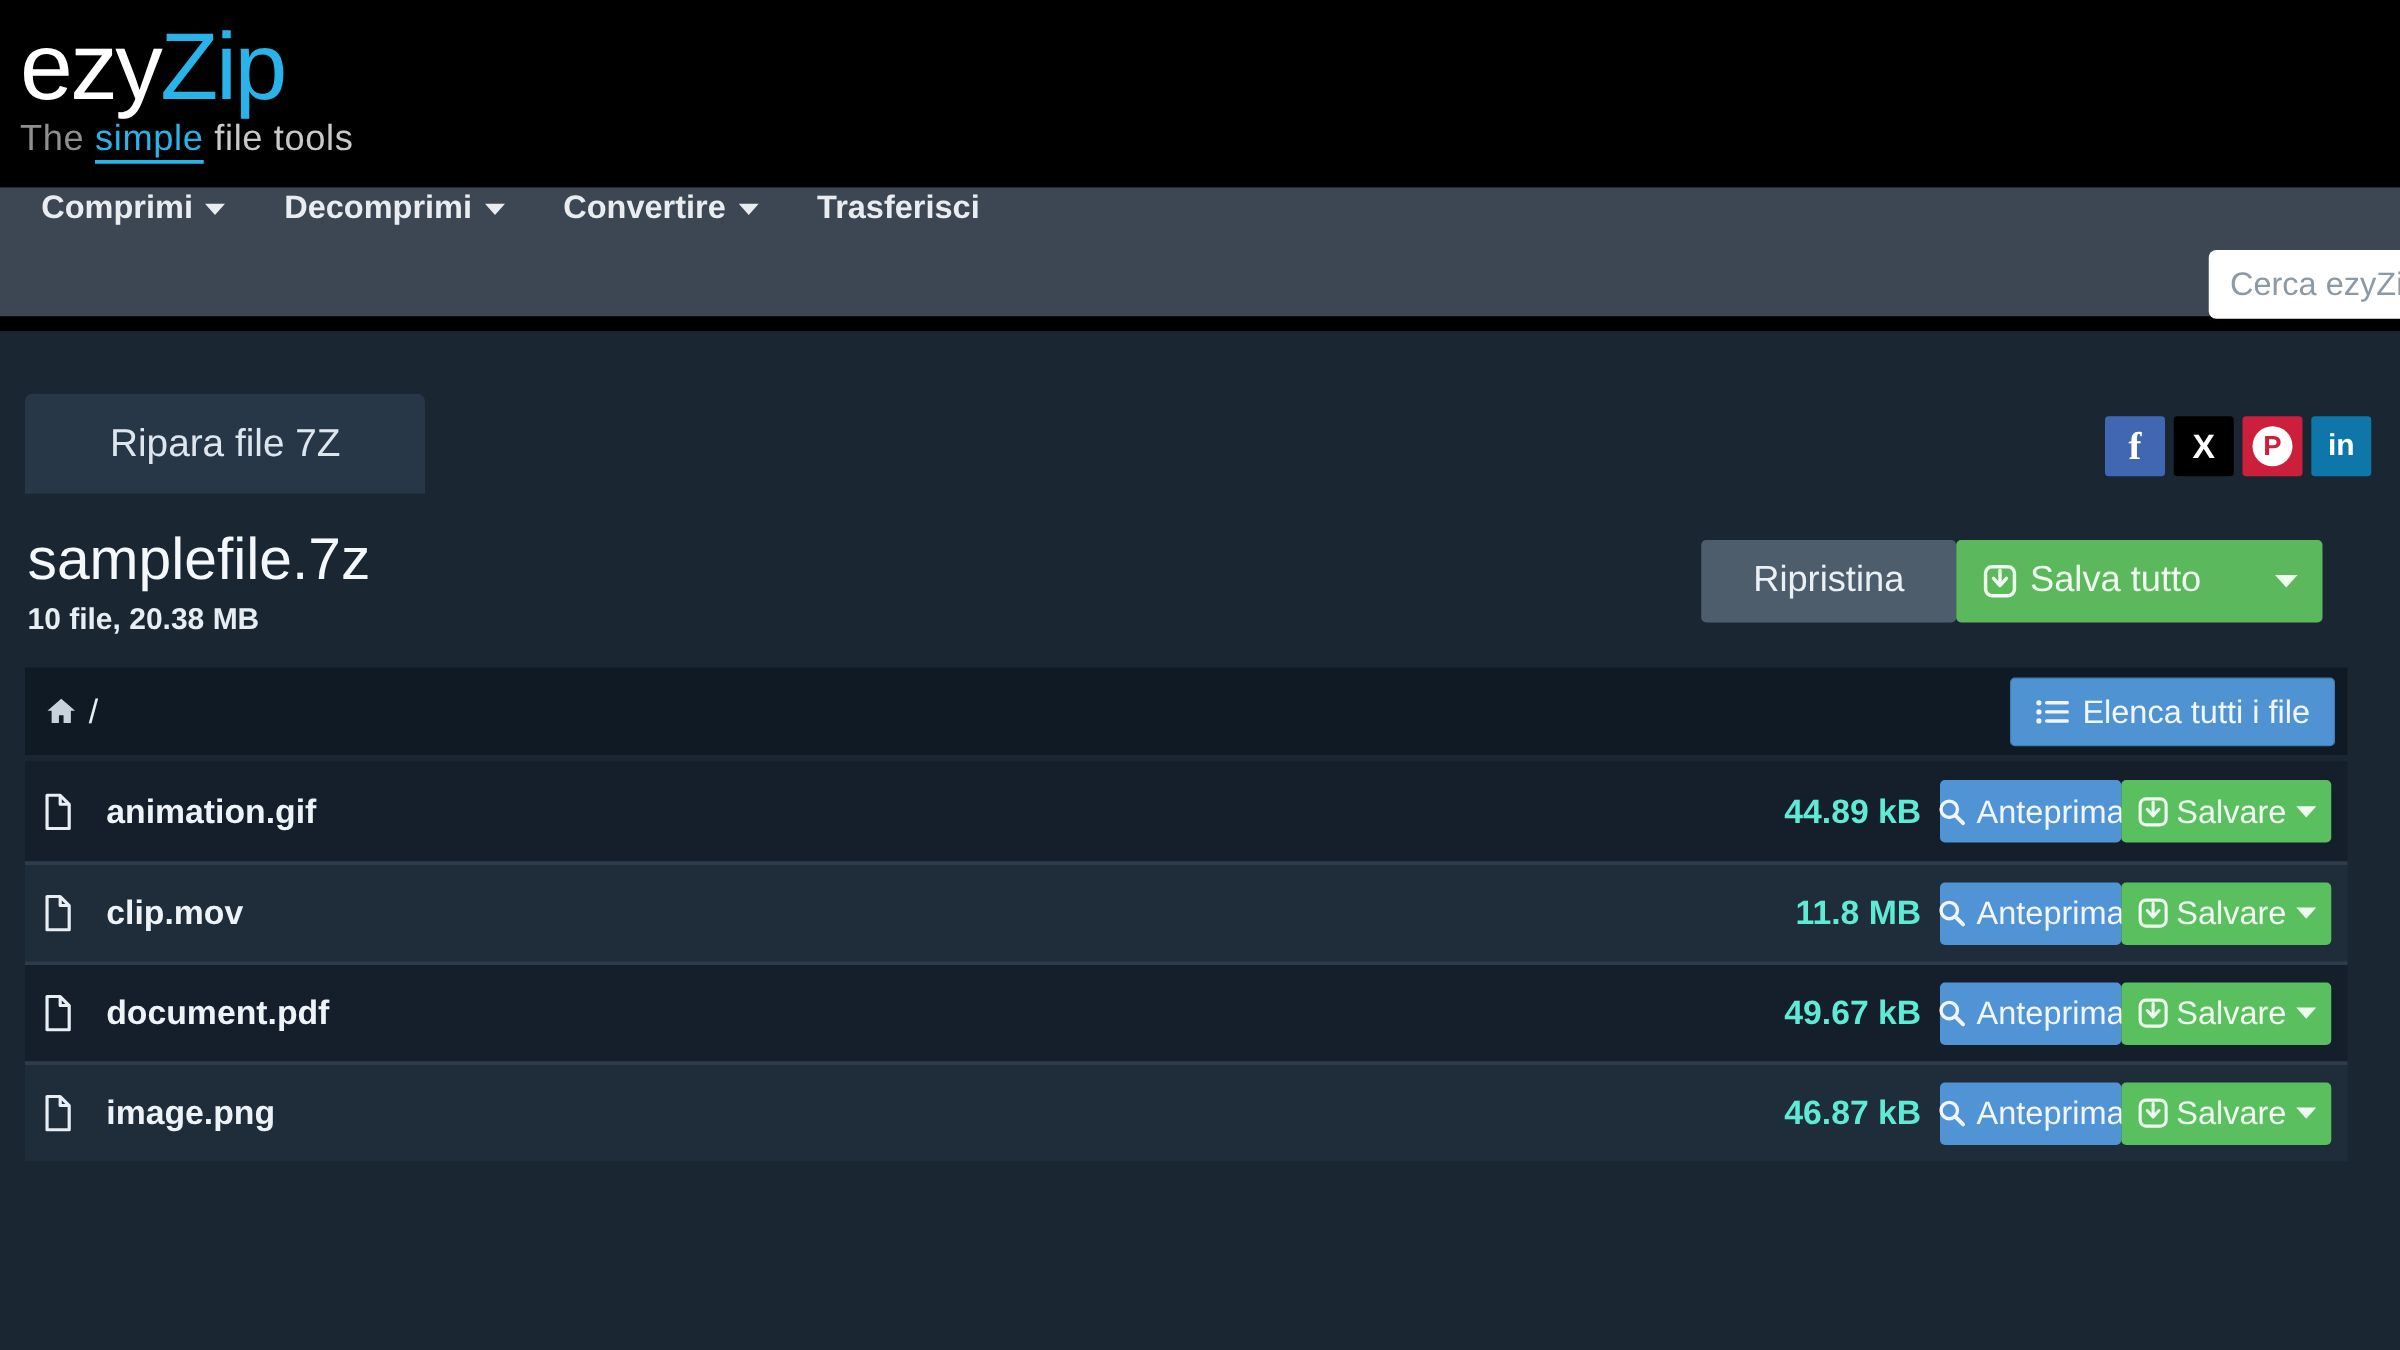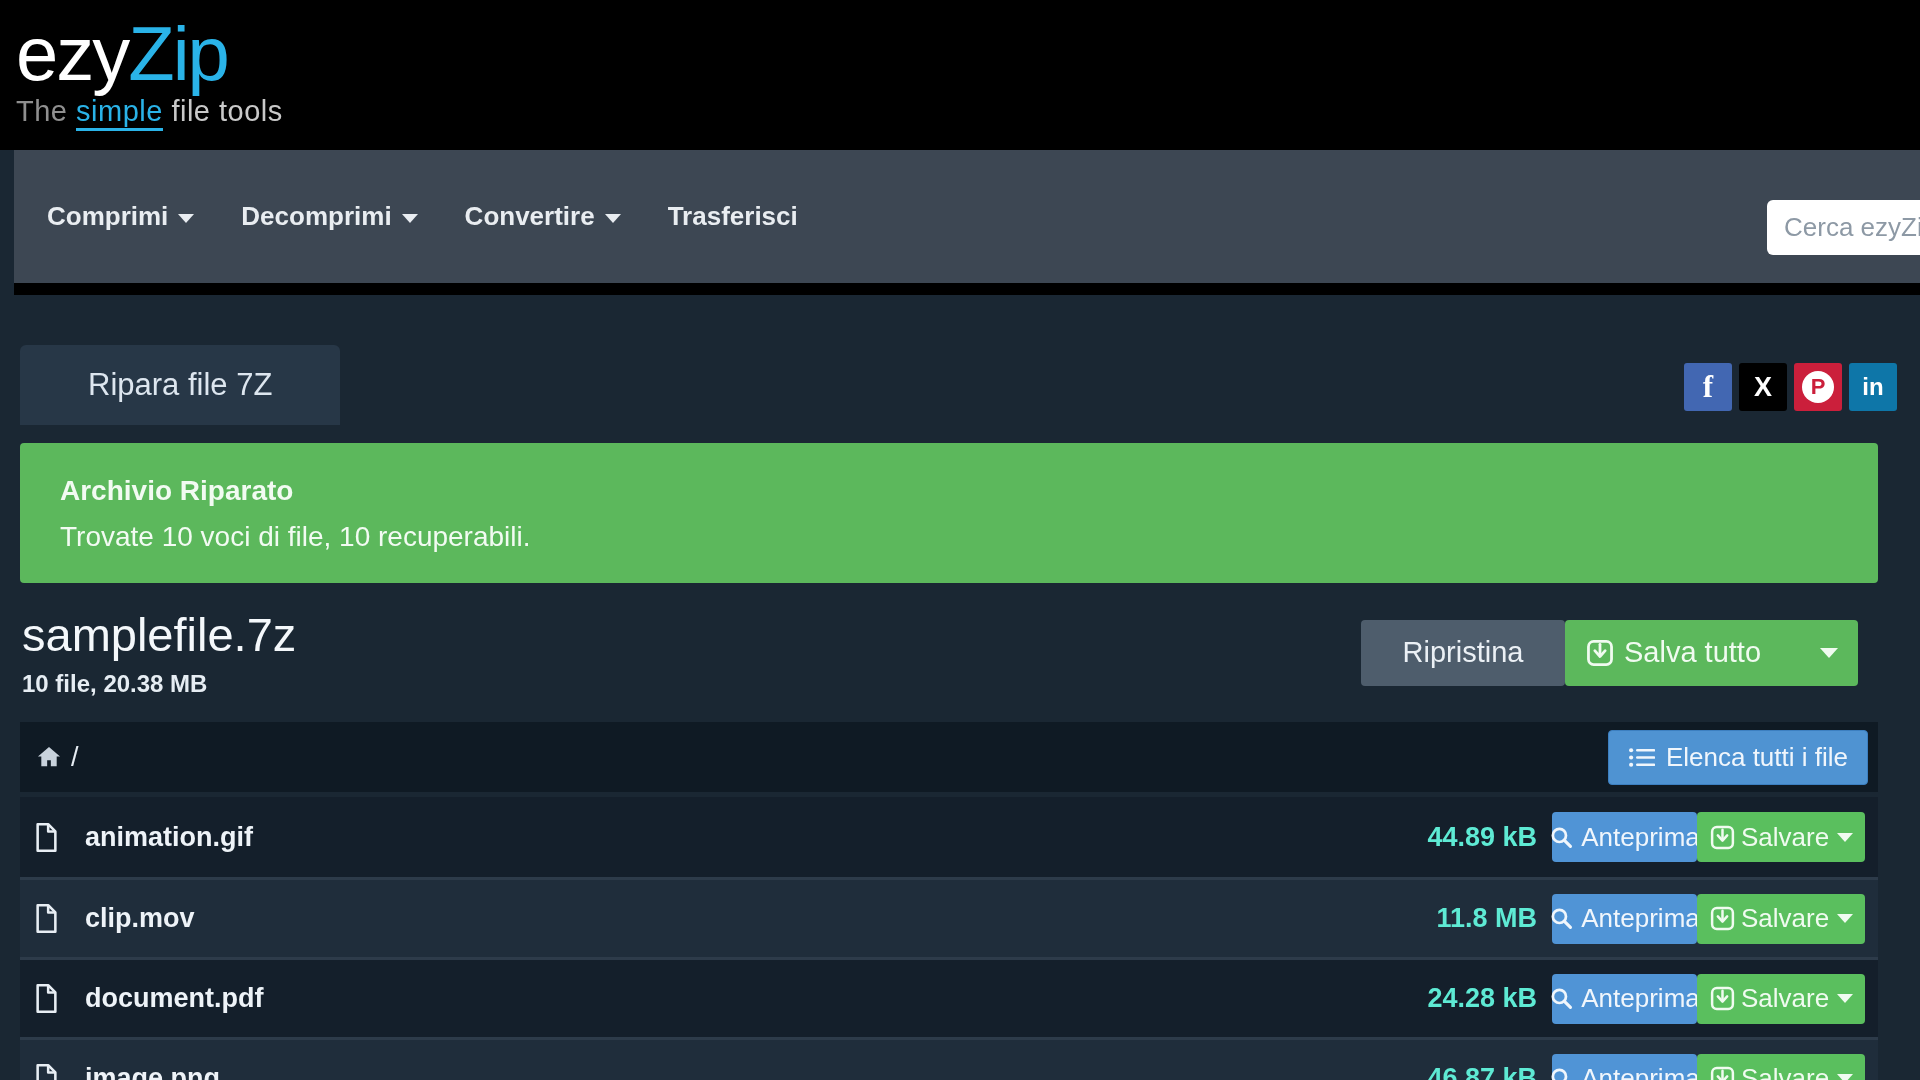--- a/index.html
+++ b/index.html
@@ -14,22 +14,22 @@
   
   .site-header { height:150px; background:#000; padding:10px 0 0 16px; }
   .logo-line { font-size:76px; line-height:1.0; letter-spacing:-2px; color:#fff; margin-top:6px; }
   .logo-line .logo-zip { color:#2ab3e8; }
   .tagline { font-size:29px; color:#c9c9c9; margin-top:3px; letter-spacing:0.5px; }
   .tagline .tg-pre { color:#8f8f8f; }
   .tagline .tg-hl { color:#2ab3e8; border-bottom:3px solid #2ab3e8; padding-bottom:1px; }
 
   
   .navbar {
-    height:145px; background:#3d4753; border-bottom:12px solid #000;
-    display:flex; align-items:center; padding-left:33px; gap:47px; position:relative;margin-left:14px;
+    height:115px; background:#3d4753; border-bottom:12px solid #000;
+    display:flex; align-items:flex-start; padding-left:33px; gap:47px; position:relative;
   }
   .nav-item { display:flex; align-items:center; gap:10px; color:#e9edf1; font-size:26px; font-weight:700; cursor:pointer; }
   .nav-caret { width:0;height:0;border-left:8px solid transparent;border-right:8px solid transparent;border-top:9px solid #e9edf1; margin-top:4px; }
   .nav-search {
     position:absolute; top:50px; right:-62px; width:215px; height:55px;
     background:#fff; border:none; border-radius:6px; padding:0 0 0 17px;
     font-size:26px; color:#55636f; font-family:"Liberation Sans", sans-serif; outline:none;
   }
   .nav-search::placeholder { color:#8d99a5; }
 
@@ -125,24 +125,20 @@
     <div class="socials">
       <div class="social social-fb">f</div>
       <div class="social social-x">X</div>
       <div class="social social-pin">
           <span class="pin-circle">P</span>
         </div>
       <div class="social social-li">in</div>
     </div>
   </div>
 
-  <div class="alert-success">
-    <div class="alert-title">Archivio Riparato</div>
-    <div class="alert-msg">Trovate 10 voci di file, 10 recuperabili.</div>
-  </div>
 
   <div class="heading-row">
     <div>
       <div class="archive-name">samplefile.7z</div>
       <div class="archive-sub">10 file, 20.38 MB</div>
     </div>
     <div class="heading-actions">
       <button class="btn btn-restore">Ripristina</button>
       <button class="btn btn-saveall">
         <span class="icon">
@@ -242,21 +238,21 @@
   </div>
 
   <div class="file-row">
     <span class="icon">
       <svg width="25" height="31" viewBox="0 0 22 28">
             <path d="M3 2 h9.5 l6.5 6.5 V26 H3 Z" fill="none" stroke="#e8eef4" stroke-width="2.3" stroke-linejoin="round"></path>
             <path d="M12.5 2 v6.5 h6.5" fill="none" stroke="#e8eef4" stroke-width="2.3" stroke-linejoin="round"></path>
           </svg>
     </span>
     <span class="file-name">document.pdf</span>
-    <span class="file-size">24.28 kB</span>
+    <span class="file-size">49.67 kB</span>
     <button class="btn btn-preview">
       <span class="icon">
         <svg width="25" height="25" viewBox="0 0 24 24">
               <circle cx="10" cy="10" r="6.3" fill="none" stroke="currentColor" stroke-width="2.6"></circle>
               <path d="M14.8 14.8 L20.6 20.6" stroke="currentColor" stroke-width="3" stroke-linecap="round"></path>
             </svg>
       </span>
       <span class="lbl">Anteprima</span>
     </button>
     <button class="btn btn-save">

